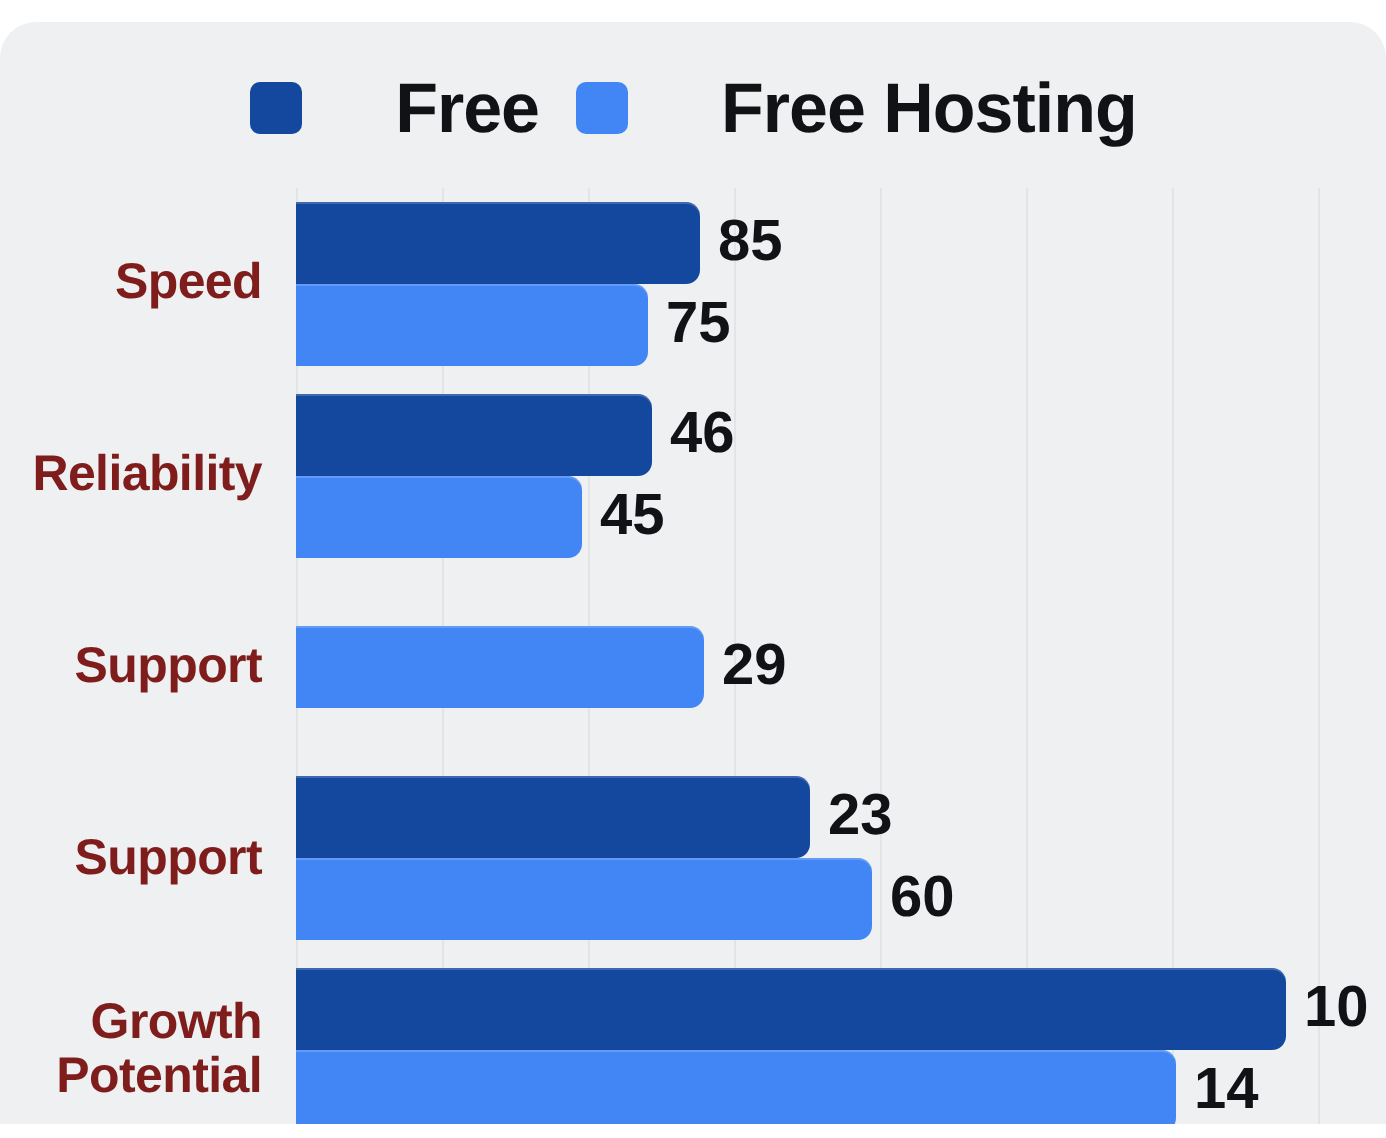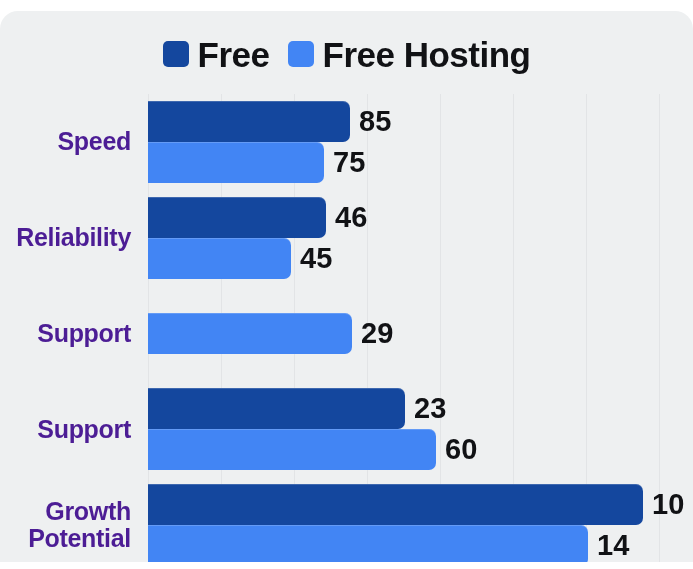--- a/index.html
+++ b/index.html
@@ -58,20 +58,21 @@
     border-radius: 5px;
     flex: none;
   }
   .legend-label {
     font-size: 35px;
     font-weight: bold;
     color: #111215;
     letter-spacing: -0.5px;
     white-space: nowrap;
     line-height: 1;
+    margin-left: 38px;
   }
 
   
   .plot {
     position: absolute;
     left: 148px;
     top: 83px;
     width: 545px;
     height: 479px;
   }
@@ -135,21 +136,21 @@
     flex-direction: column;
   }
   .cat-label {
     flex: 1 1 0;
     display: flex;
     align-items: center;
     justify-content: flex-end;
     padding-right: 9px;
     font-size: 25px;
     font-weight: bold;
-    color: #4c1d95;
+    color: #7f1d1d;
     text-align: right;
     line-height: 1.08;
     letter-spacing: -0.3px;
   }
 </style>
 </head>
 <body>
 
 <div id="screenshot">
 

